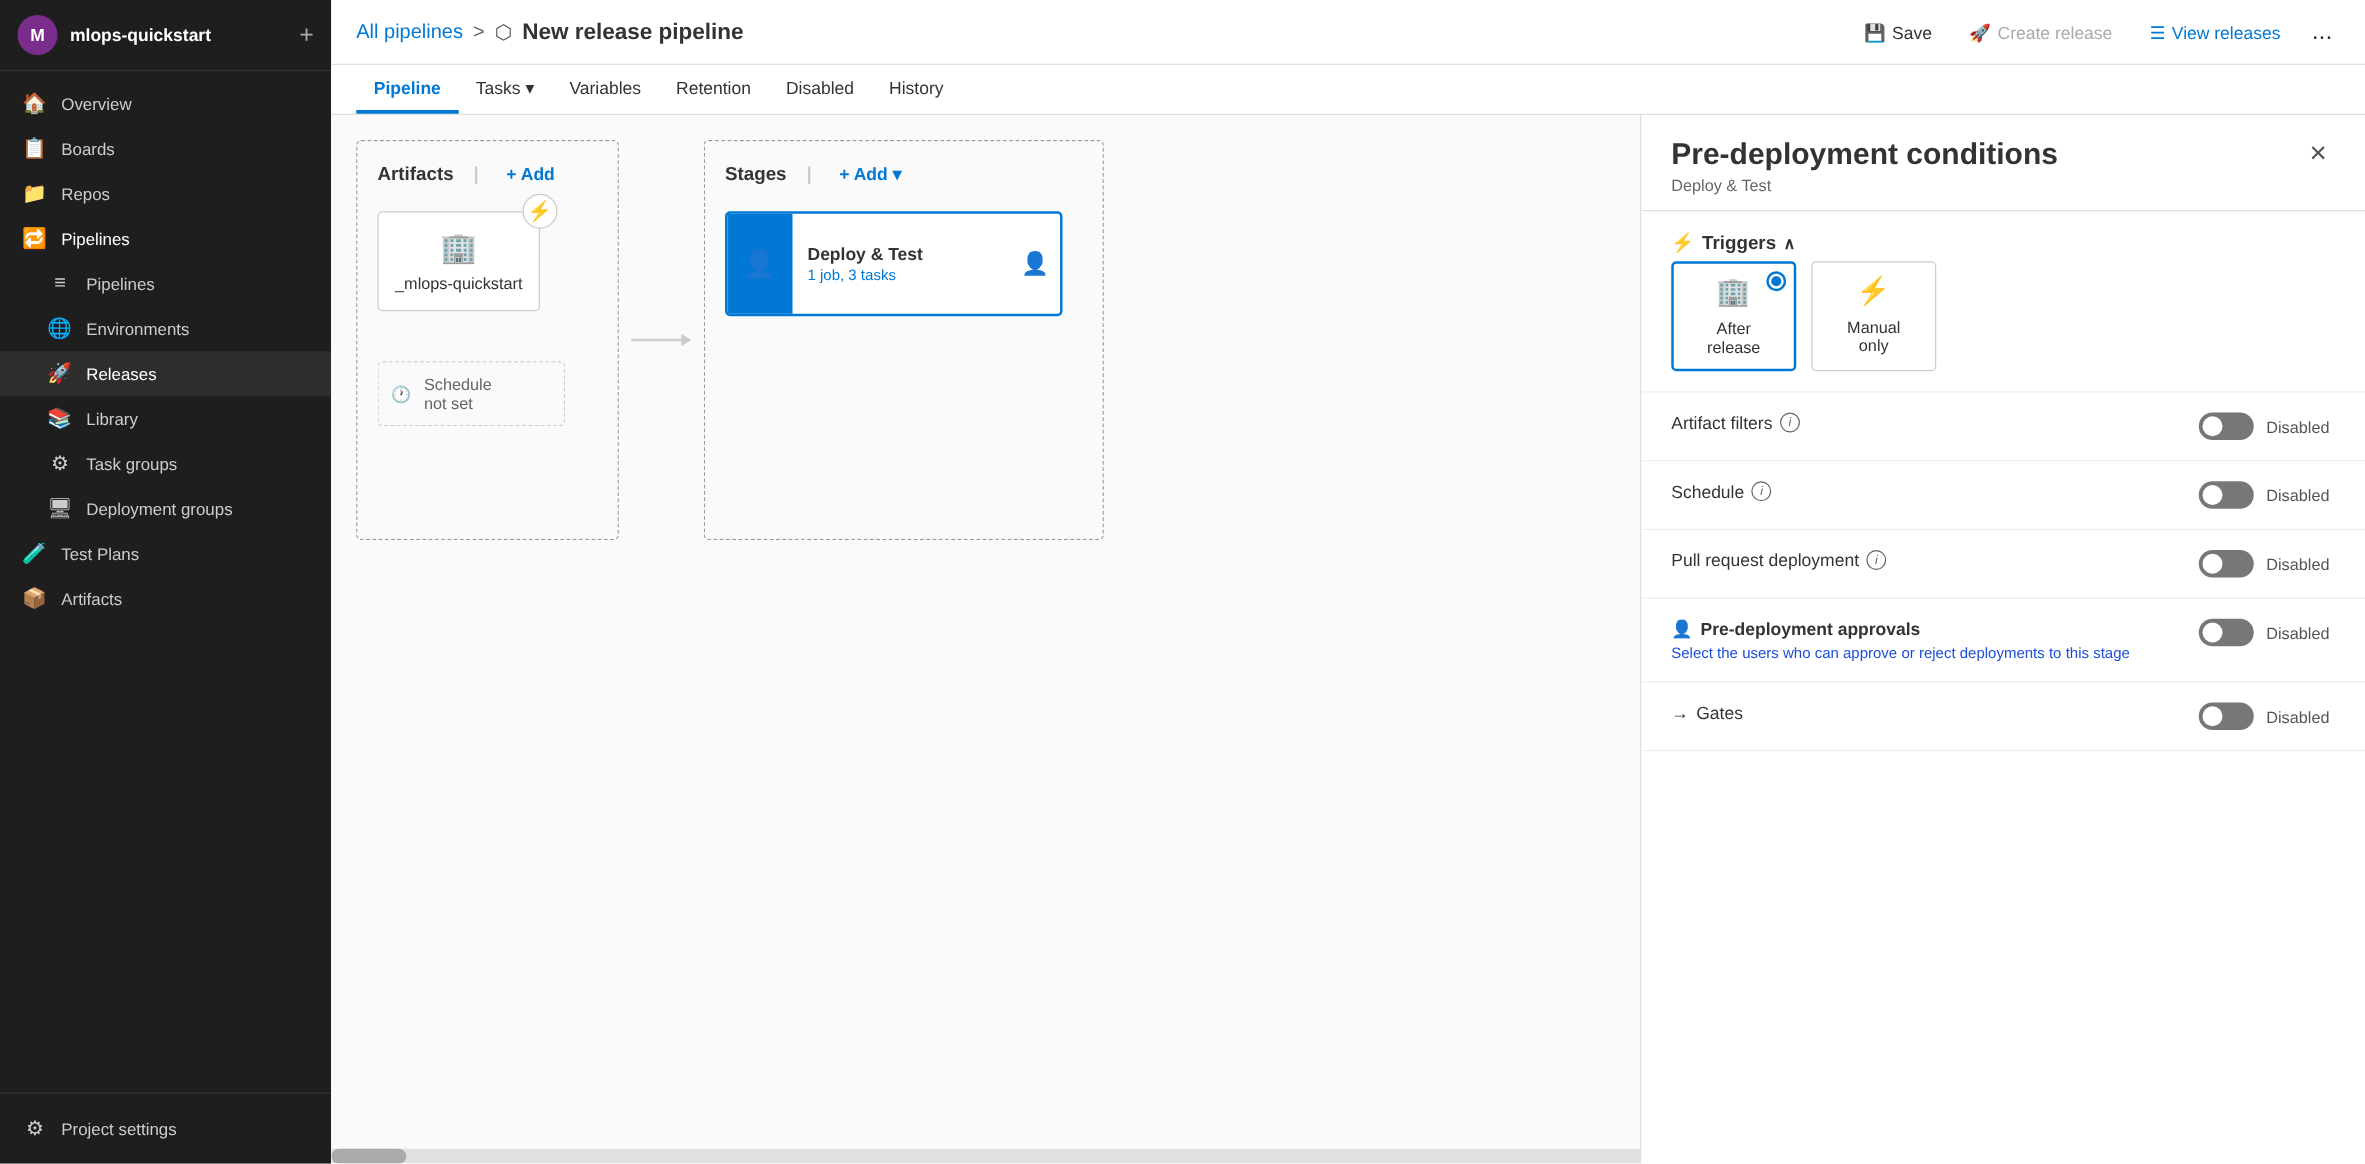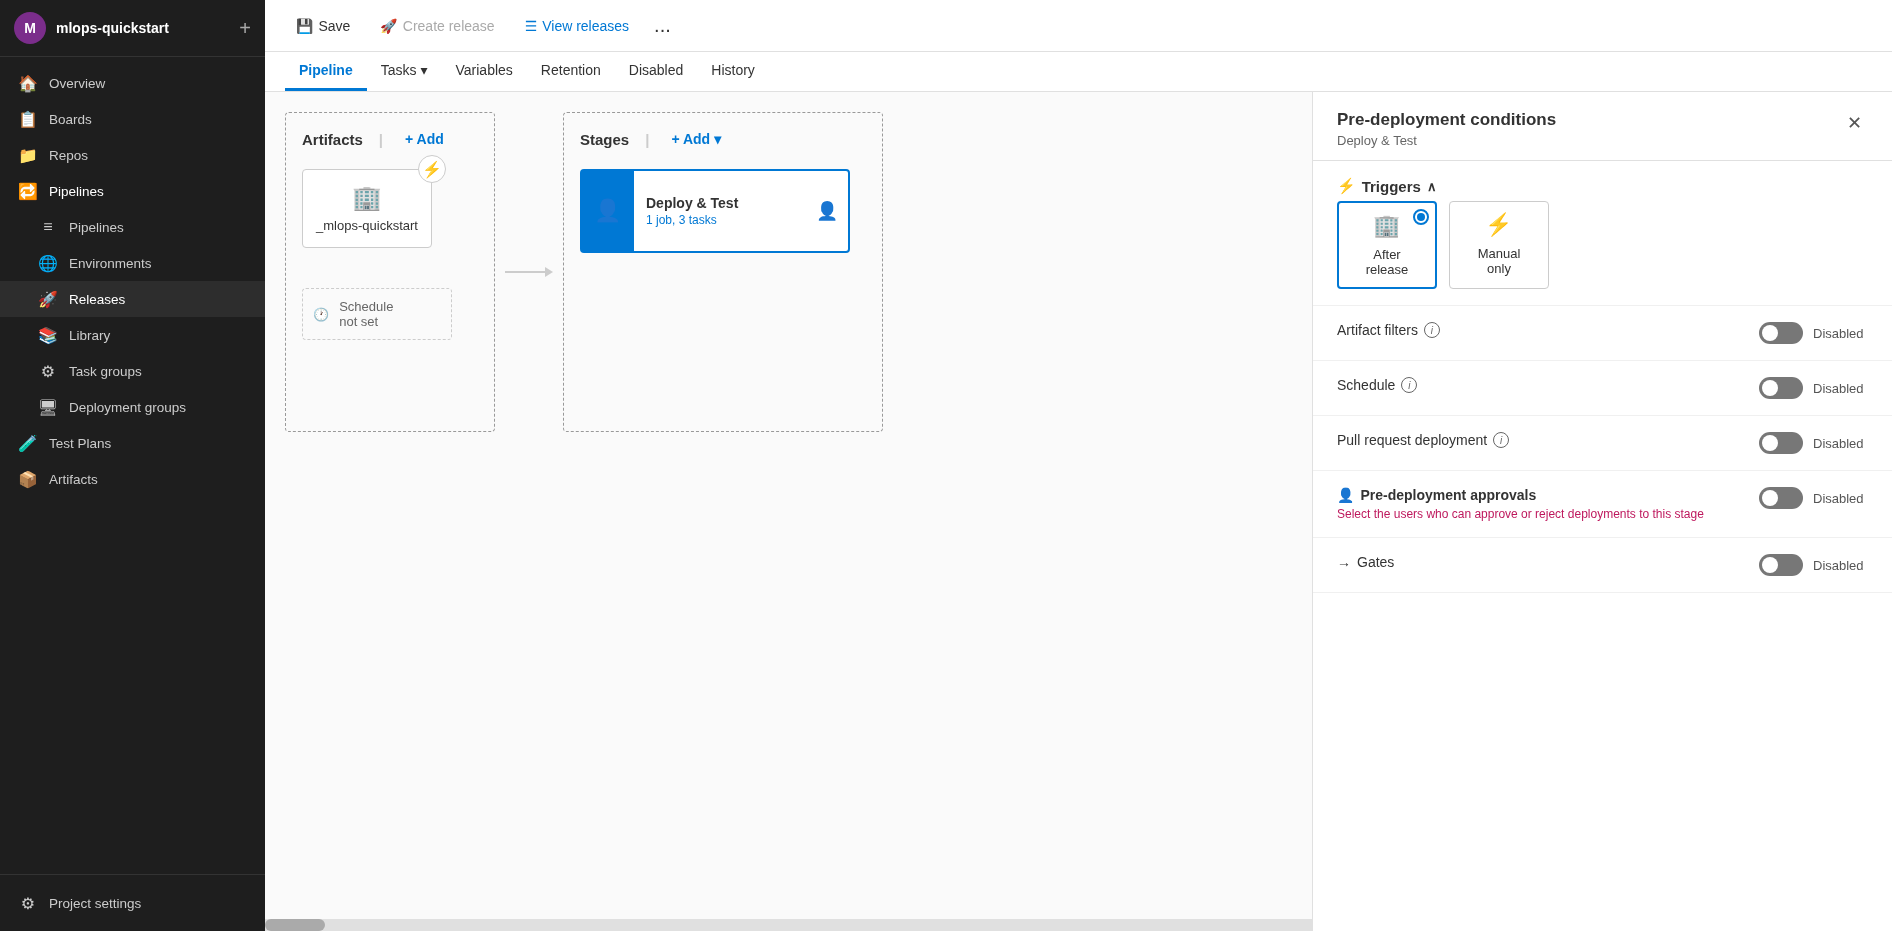--- a/index.html
+++ b/index.html
@@ -354,21 +354,21 @@
       overflow-y: auto;
     }
     .panel-header {
       padding: 18px 24px 12px;
       border-bottom: 1px solid #e0e0e0;
       display: flex;
       align-items: flex-start;
       justify-content: space-between;
     }
     .panel-title {
-      font-size: 17px;
+      font-size: 24px;
       font-weight: 600;
       color: #333;
     }
     .panel-subtitle {
       font-size: 13px;
       color: #666;
       margin-top: 3px;
     }
     .panel-close {
       background: none;
@@ -504,21 +504,21 @@
     .approvals-title {
       font-size: 14px;
       font-weight: 600;
       color: #333;
       display: flex;
       align-items: center;
       gap: 6px;
     }
     .approvals-desc {
       font-size: 12px;
-      color: #be185d;
+      color: #1d4ed8;
       margin-top: 4px;
     }
 
     
     .canvas-scrollbar {
       height: 12px;
       background: #e0e0e0;
       position: relative;
     }
     .canvas-scrollbar-thumb {
@@ -605,20 +605,26 @@
     <div class="nav-item settings">
       <span class="nav-icon">⚙</span>
       <span>Project settings</span>
     </div>
   </div>
 </div>
 
 <div class="main">
 
   <div class="topbar">
+    <div class="topbar-breadcrumb">
+      <span class="breadcrumb-link">All pipelines</span>
+      <span class="breadcrumb-sep">&gt;</span>
+      <span class="pipeline-title-icon">⬡</span>
+      <span class="pipeline-title">New release pipeline</span>
+    </div>
     <div class="topbar-actions">
       <button class="btn-action save">
         <span>💾</span>
         <span>Save</span>
       </button>
       <button class="btn-action disabled">
         <span>🚀</span>
         <span>Create release</span>
       </button>
       <button class="btn-action">

